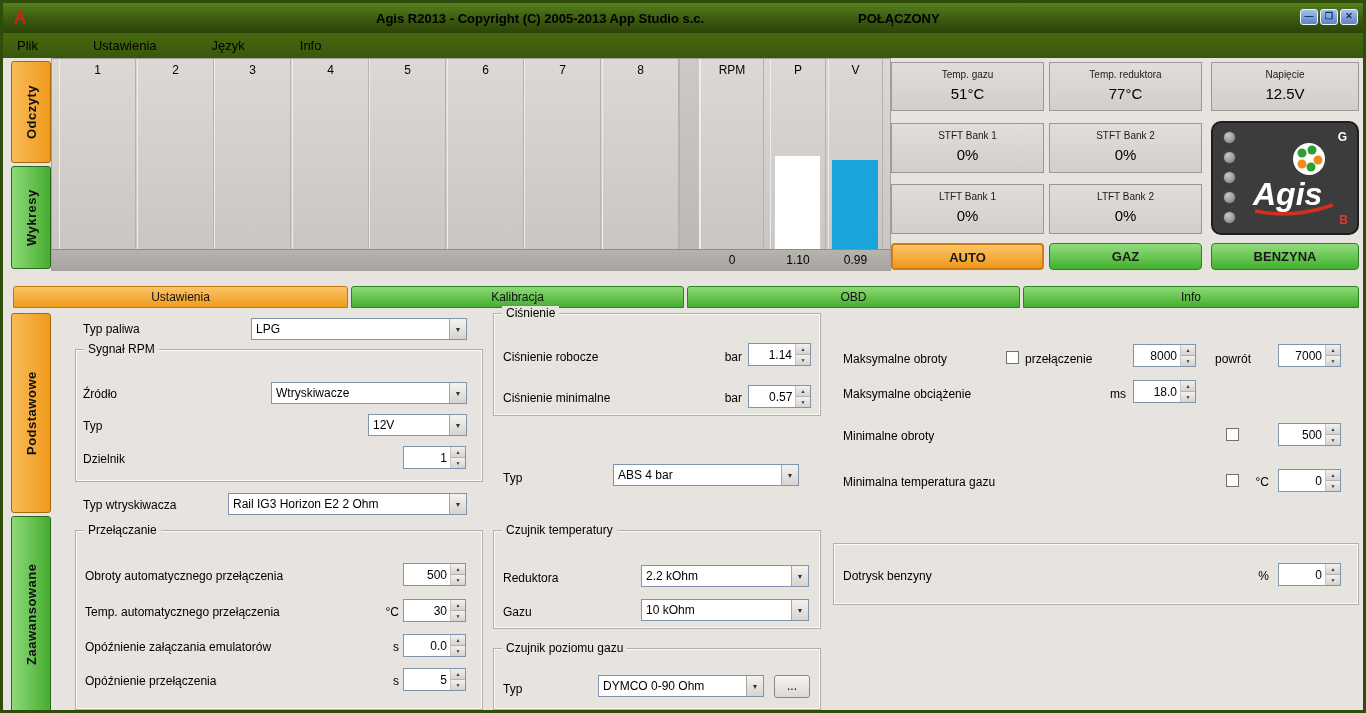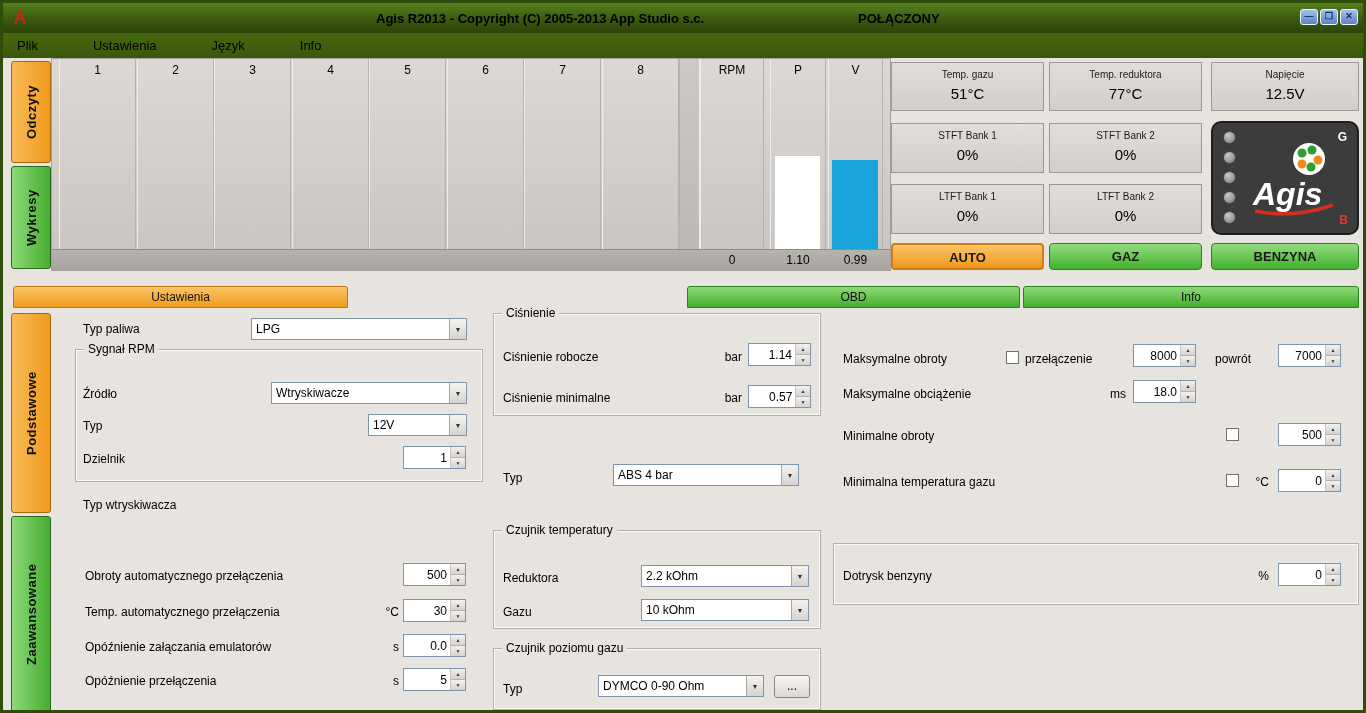--- a/index.html
+++ b/index.html
@@ -214,20 +214,21 @@
         <path d="M8 76 Q 45 84 86 70" stroke="#d03020" stroke-width="3.5" fill="none"></path>
       </svg>
     </span>
   </div>
 
   <div class="fuel-btn orange" style="left:888px;top:240px;width:153px;">AUTO</div>
   <div class="fuel-btn green" style="left:1046px;top:240px;width:153px;">GAZ</div>
   <div class="fuel-btn green" style="left:1208px;top:240px;width:148px;">BENZYNA</div>
 
   <div class="tab orange" style="left:10px;width:335px;">Ustawienia</div>
+  <div class="tab green" style="left:348px;width:333px;">Kalibracja</div>
   <div class="tab green" style="left:684px;width:333px;">OBD</div>
   <div class="tab green" style="left:1020px;width:336px;">Info</div>
 
   <div class="vtab orange" style="top:310px;height:200px;">Podstawowe</div>
   <div class="vtab green" style="top:513px;height:197px;">Zaawansowane</div>
 
   <span class="flabel" style="left:80px;top:319px;">Typ paliwa</span>
   <div class="combo" style="left:248px;top:315px;width:216px;">
     <span class="combo-text">LPG</span>
     <span class="combo-btn">▼</span>
@@ -249,21 +250,28 @@
   <span class="flabel" style="left:80px;top:449px;">Dzielnik</span>
   <div class="spin" style="left:400px;top:443px;width:63px;">
     <input value="1" style="">
     <div class="spin-btns">
         <div class="spin-b">▲</div>
         <div class="spin-b">▼</div>
       </div>
   </div>
 
   <span class="flabel" style="left:80px;top:495px;">Typ wtryskiwacza</span>
-
+  <div class="combo" style="left:225px;top:490px;width:239px;">
+    <span class="combo-text">Rail IG3 Horizon E2 2 Ohm</span>
+    <span class="combo-btn">▼</span>
+  </div>
+
+  <div class="gbox" style="left:72px;top:527px;width:408px;height:180px;">
+    <span class="gtitle">Przełączanie</span>
+  </div>
   <span class="flabel" style="left:82px;top:566px;">Obroty automatycznego przełączenia</span>
   <div class="spin" style="left:400px;top:560px;width:63px;">
     <input value="500" style="">
     <div class="spin-btns">
         <div class="spin-b">▲</div>
         <div class="spin-b">▼</div>
       </div>
   </div>
   <span class="flabel" style="left:82px;top:602px;">Temp. automatycznego przełączenia</span>
   <span class="unit" style="left:370px;top:602px;width:26px;">°C</span>

